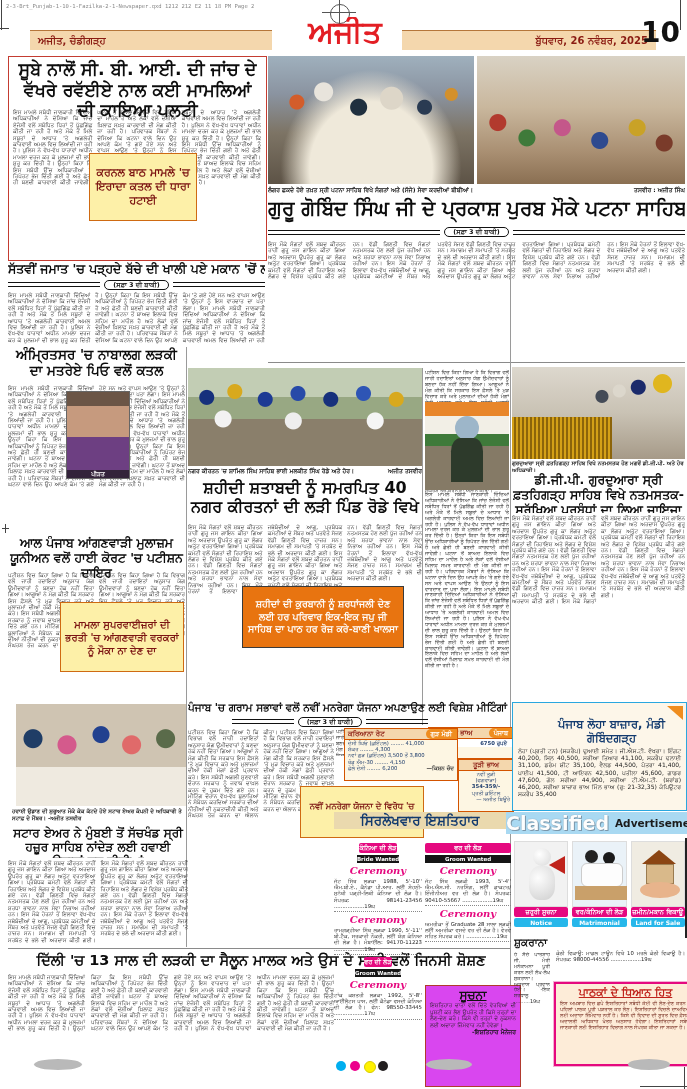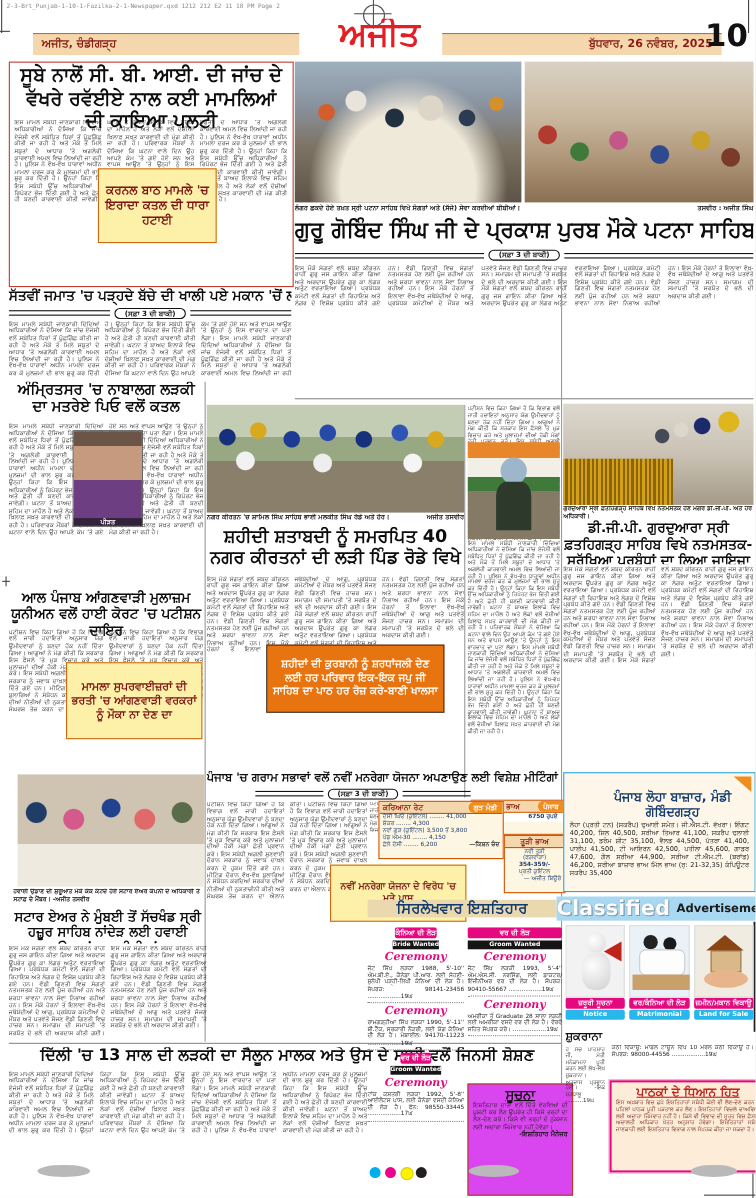--- a/index.html
+++ b/index.html
@@ -30,21 +30,21 @@
   .mkt .mkhead{display:flex;background:#f4d7ad;border-bottom:1px solid #d35400;}
   .mkt .mkt-title{flex:1;font-size:7px;font-weight:bold;color:#8a1b12;padding:1px 3px;}
   .mkt .mkt-tab{background:#ef8d1f;color:#fff;font-size:6.5px;font-weight:bold;padding:1px 5px;border-radius:6px 0 0 6px;}
   .mkt .mline{font-size:5.3px;color:#1b3a6b;line-height:6.2px;padding:0 3px;}
   .mkt .msign{font-size:5.5px;color:#333;font-weight:bold;text-align:right;padding:0 3px;}
   .ironbox{border:1.5px solid #2aa7df;background:#fdf6e9;}
   .iron-title{font-size:11.5px;font-weight:bold;color:#123a6e;text-align:center;padding-top:14px;margin-left:24px;}
   .iron-tri{position:absolute;right:3px;top:3px;width:0;height:0;border-left:16px solid transparent;border-top:14px solid #ef8d1f;}
   .iron-body{font-size:6px;line-height:7.2px;color:#222;text-align:justify;padding:2px 5px 0 5px;}
   .iron-sign{font-size:6.5px;font-weight:bold;color:#222;text-align:right;padding:0 6px;}
-  .cls-banner{display:flex;align-items:center;}
+  .cls-banner{display:flex;align-items:flex-start;}
   .cls-banner-pa{background:#ead9ae;color:#123a6e;font-weight:bold;font-size:13.5px;display:flex;align-items:center;justify-content:center;flex:0 0 172px;}
   .cls-banner-en{background:#a9d9f2;flex:1;display:flex;align-items:center;justify-content:center;gap:6px;}
   .cls-big{font-size:19px;color:#fdfdfd;text-shadow:0 0 1px #6b8aa0,1px 1px 0 #7d98ab;font-weight:bold;}
   .cls-small{font-size:10.5px;font-weight:bold;color:#1c1c1c;}
   .ribbon-pink{background:#e5097f;color:#fff;font-size:6.5px;font-weight:bold;text-align:center;padding:1px 0;border-radius:2px;}
   .ribbon-cyan{background:#27b7ea;color:#fff;font-size:6px;font-weight:bold;text-align:center;padding:1px 0;border-radius:2px;margin-top:1px;}
   .ribbon-black{background:#151515;color:#fff;font-size:5.5px;font-weight:bold;text-align:center;padding:1px 0;}
   .ceremony{font-family:"DejaVu Serif",serif;font-style:italic;font-weight:bold;color:#e5097f;font-size:10px;text-align:center;line-height:11px;}
   .ad-text{font-size:5.3px;line-height:6.2px;color:#222;text-align:justify;border-bottom:1px dotted #888;padding-bottom:2px;}
   .notice-box{border:1.5px solid #b03a2e;background:#d946ef;padding:2px 4px;}

